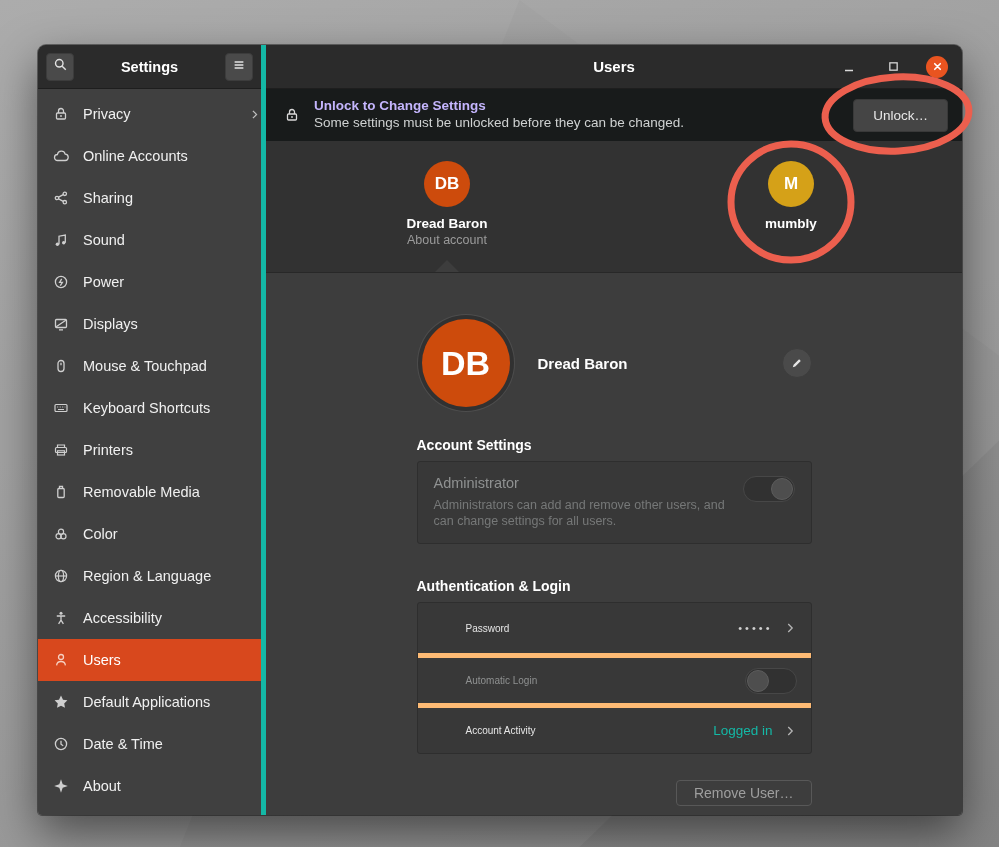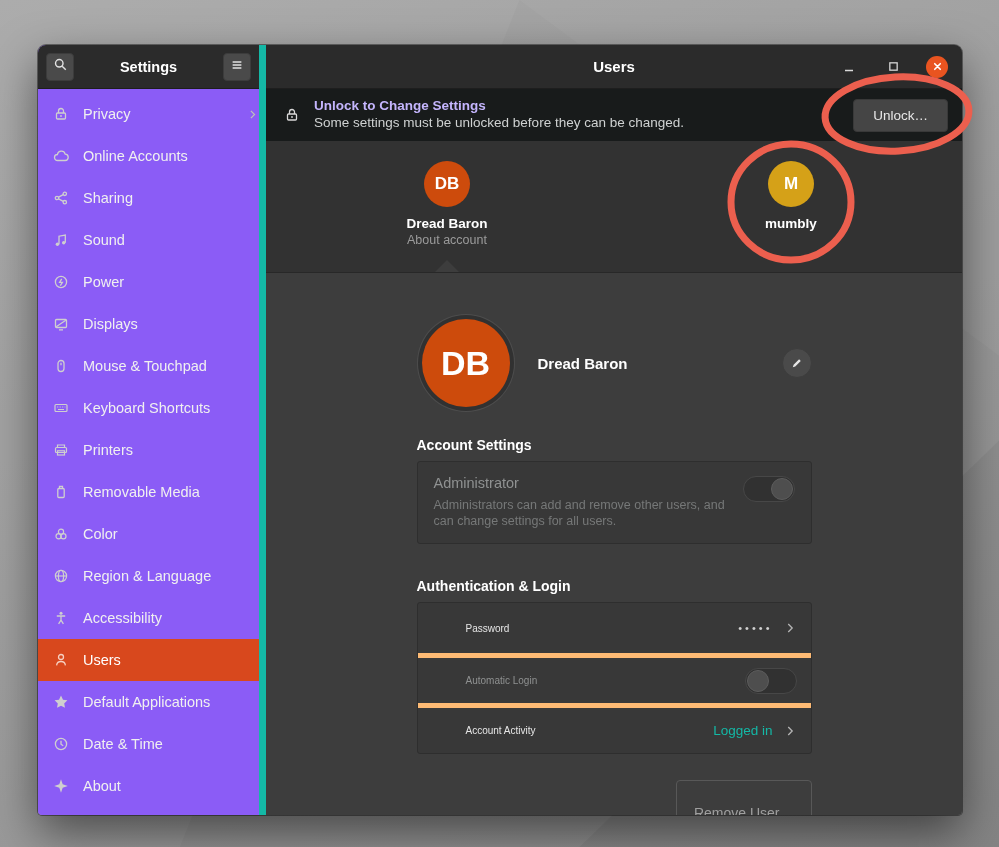--- a/index.html
+++ b/index.html
@@ -13,21 +13,21 @@
   .facet.f1 { background:rgba(255,255,255,.05); clip-path:polygon(0 0,52% 0,18% 100%,0 100%); }
   .facet.f2 { background:rgba(255,255,255,.04); clip-path:polygon(52% 0,100% 0,100% 42%); }
   .facet.f3 { background:rgba(0,0,0,.05);  clip-path:polygon(58% 100%,100% 52%,100% 100%); }
 
   
   .window { position:absolute; left:38px; top:45px; width:924px; height:770px;
     border-radius:8px 8px 4px 4px; overflow:hidden; display:flex;
     box-shadow:0 0 0 1px rgba(0,0,0,.4), 0 18px 46px rgba(0,0,0,.5); }
 
   
-  .sidebar { width:228px; background:#8b5cf6; border-right:7px solid #14b8a6;
+  .sidebar { width:228px; background:#404040; border-right:5px solid #14b8a6;
     display:flex; flex-direction:column; }
   .side-header { height:44px; background:#2b2b2b; border-bottom:1px solid #1e1e1e;
     display:flex; align-items:center; padding:0 8px; flex:none; }
   .hdr-btn { width:28px; height:28px; border-radius:4px; background:#4a4a4a;
     border:1px solid #3c3c3c; display:flex; align-items:center; justify-content:center;
     color:#e2e2e2; cursor:pointer; }
   .side-title { flex:1; text-align:center; color:#fff; font-weight:bold; font-size:14.5px; }
   .side-list { flex:1; padding-top:4px; }
   .side-item { height:42px; display:flex; align-items:center; padding:0 0 0 15px;
     color:#f0f0f0; font-size:14.5px; cursor:pointer; }
@@ -105,21 +105,21 @@
   .toggle { width:52px; height:26px; border-radius:13px; background:#313131;
     border:1px solid #474747; position:relative; flex:none; cursor:pointer; }
   .toggle .knob { position:absolute; top:1px; width:22px; height:22px; border-radius:50%;
     background:#4e4e4e; border:1px solid #5c5c5c; }
   .toggle.on  .knob { right:1px; }
   .toggle.off .knob { left:1px; }
   .admin-card .toggle { position:absolute; right:16px; top:14px; }
 
   .remove-row { display:flex; justify-content:flex-end; margin-top:26px; }
   .remove-btn { background:#3d3d3d; border:1px solid #585858; border-radius:4px;
-    color:#9f9f9f; font-size:14px; padding:24px 17px; cursor:pointer; }
+    color:#9f9f9f; font-size:14px; padding:4px 17px; cursor:pointer; }
 
   
   .annot { position:absolute; inset:0; pointer-events:none; }
 </style>
 </head>
 <body>
 
 <div class="facet f1"></div>
 <div class="facet f2"></div>
 <div class="facet f3"></div>

